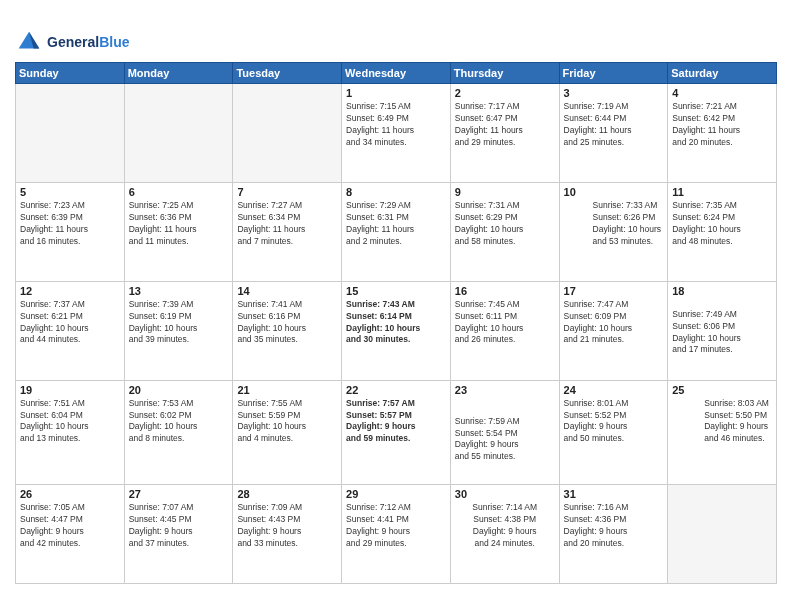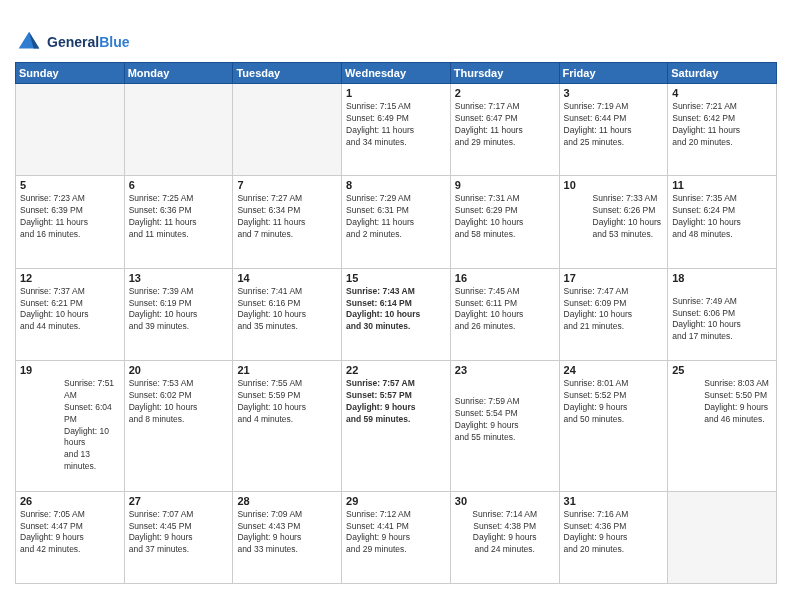--- a/index.html
+++ b/index.html
@@ -262,21 +262,21 @@
             <div class="day-number">18</div>
             <div class="day-info" style="white-space: pre-line; margin-top: 12px;">Sunrise: 7:49 AM
 Sunset: 6:06 PM
 Daylight: 10 hours
 and 17 minutes.</div>
           </td>
         </tr>
         <tr>
           <td>
             <div class="day-number">19</div>
-            <div class="day-info" style="white-space: pre-line; margin-left: 44px;">Sunrise: 7:51 AM
+            <div class="day-info" style="white-space: pre-line;">Sunrise: 7:51 AM
 Sunset: 6:04 PM
 Daylight: 10 hours
 and 13 minutes.</div>
           </td>
           <td>
             <div class="day-number">20</div>
             <div class="day-info" style="white-space: pre-line;">Sunrise: 7:53 AM
 Sunset: 6:02 PM
 Daylight: 10 hours
 and 8 minutes.</div>

